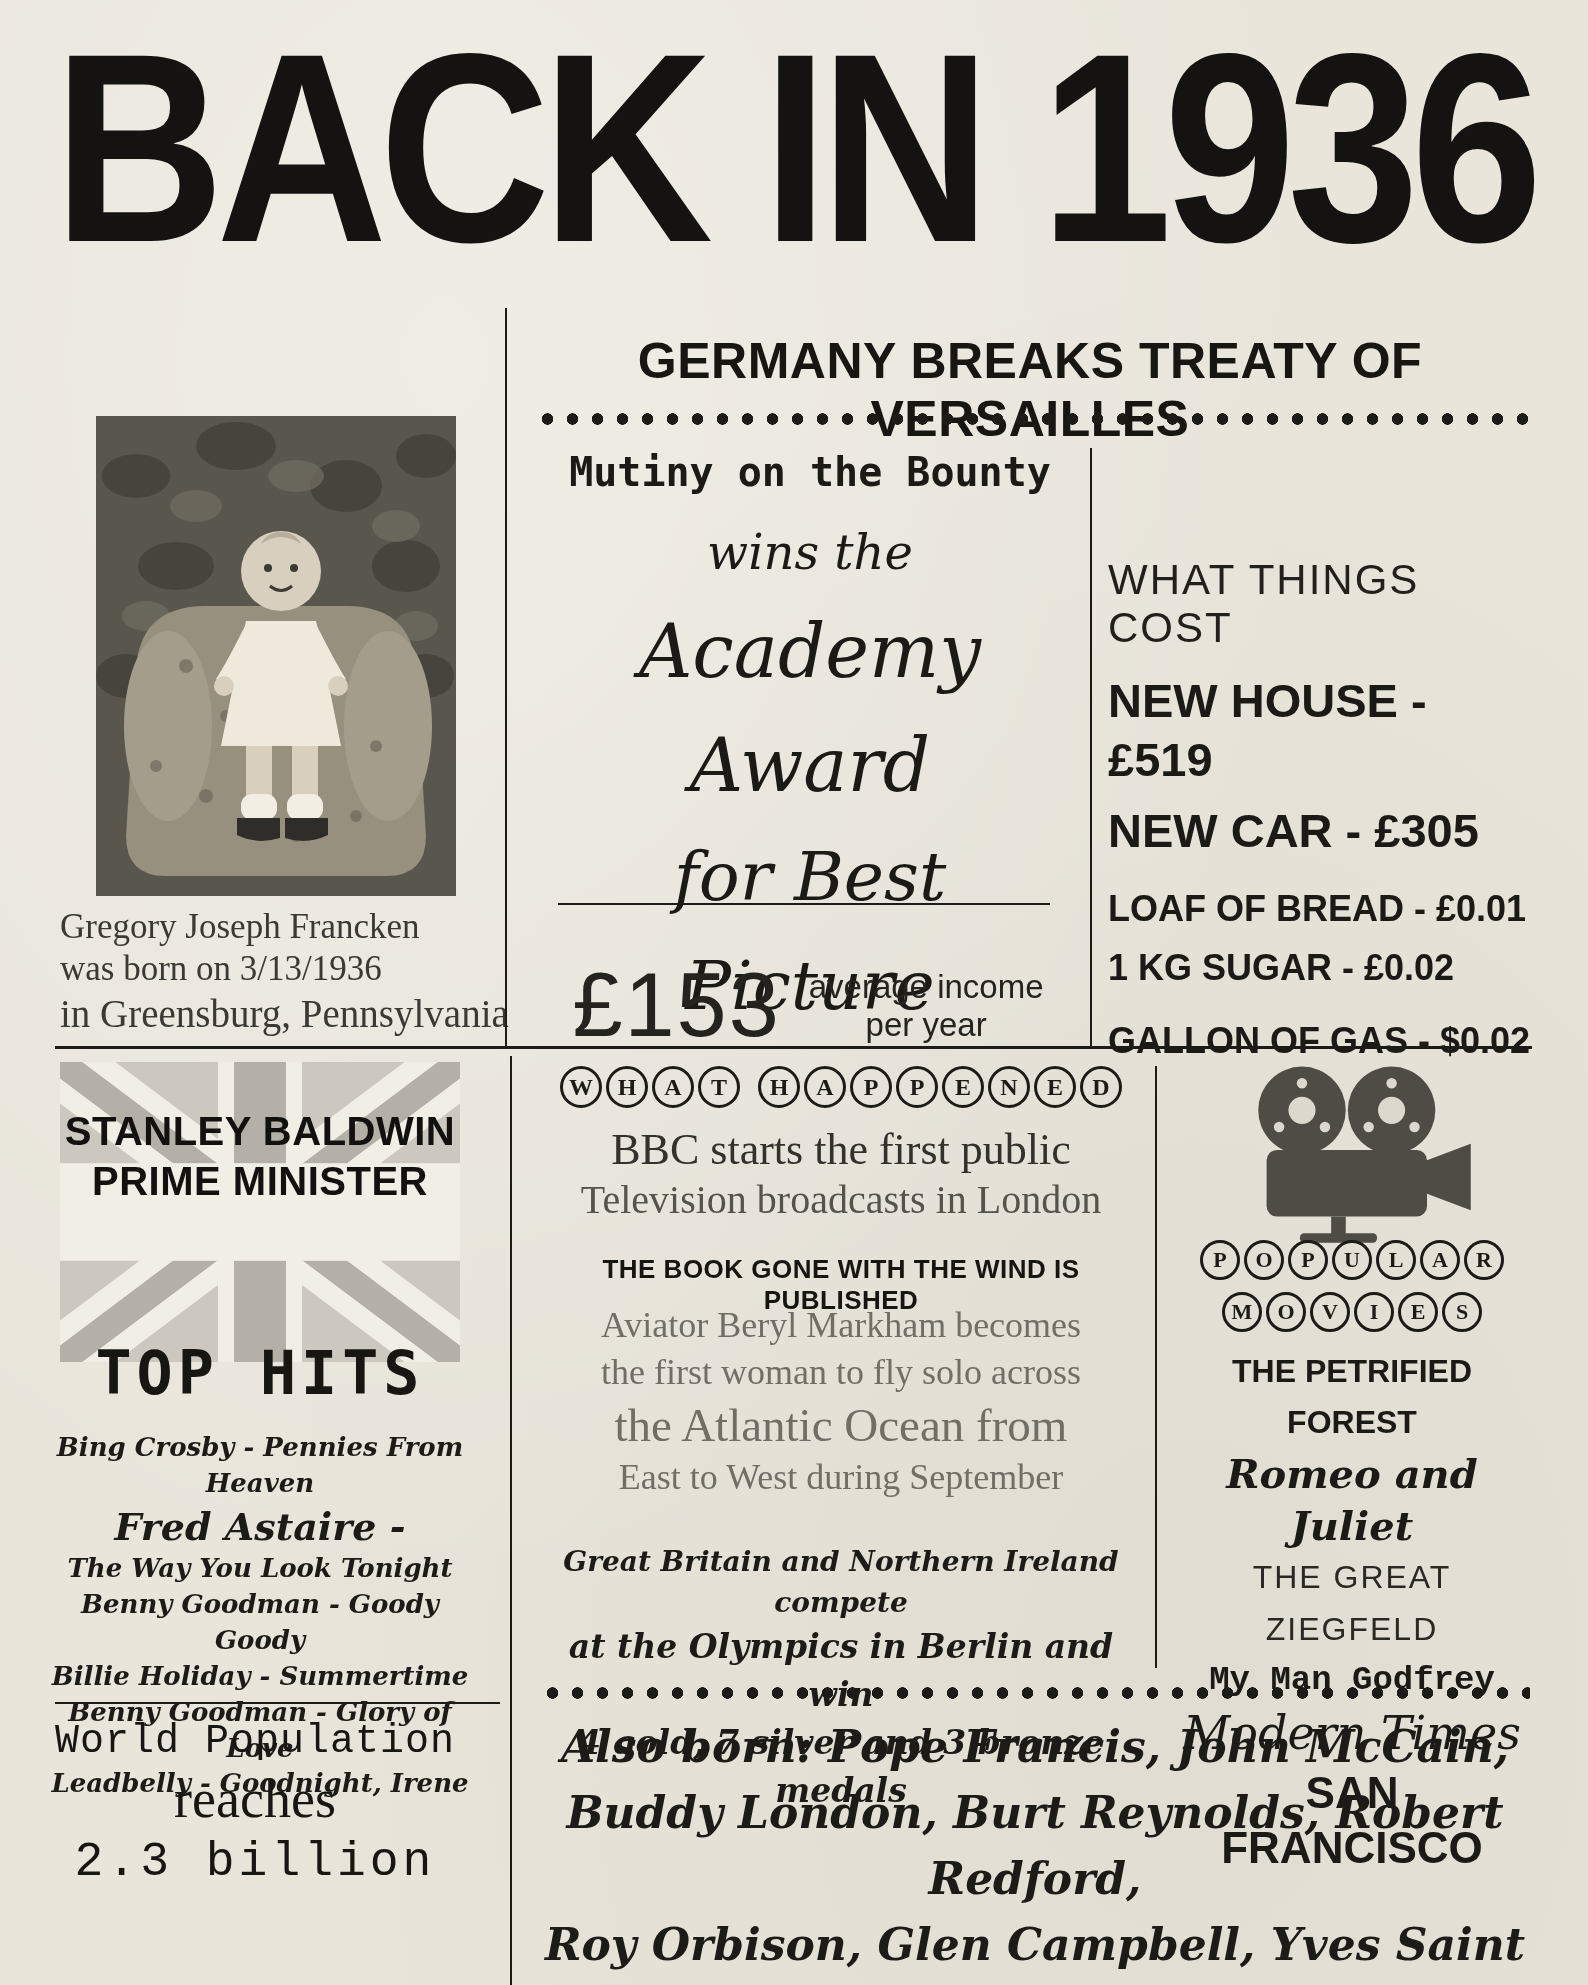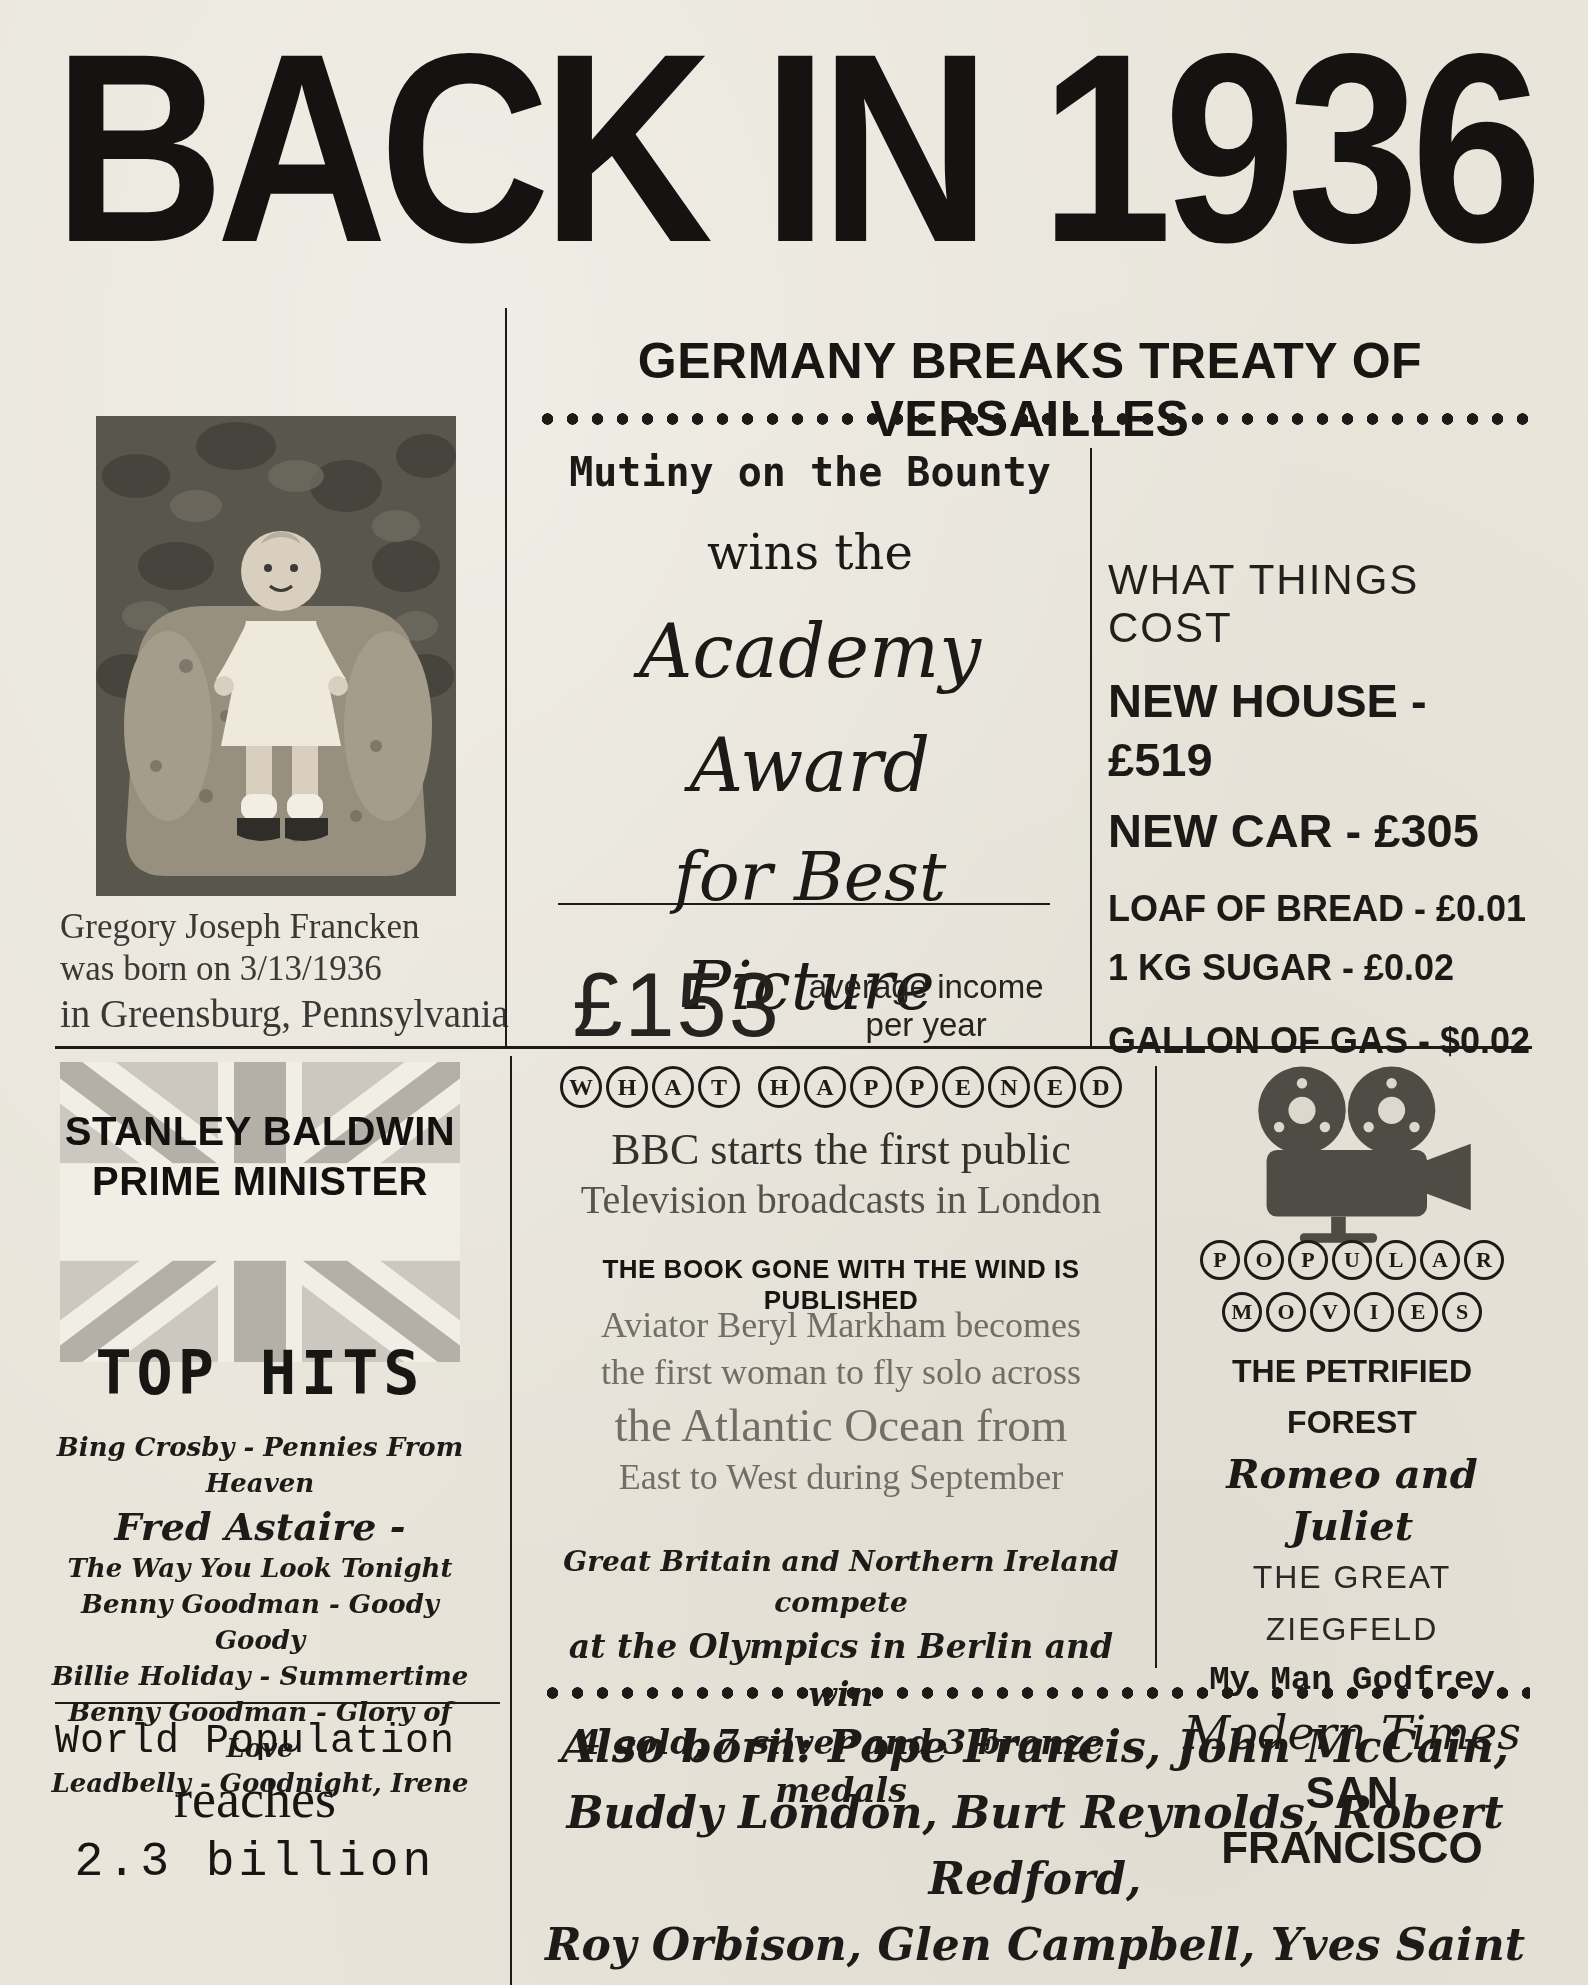--- a/index.html
+++ b/index.html
@@ -36,21 +36,21 @@
   .cap3 { font-size:39px; line-height:1.25; }
 
   
   .vline-top   { left:505px; top:308px; height:738px; }
   .headline    { position:absolute; left:530px; top:332px; width:1000px; text-align:center;
                  font-weight:bold; font-size:50px; letter-spacing:0.5px; color:#171613; }
   .dots-top    { left:535px; top:412px; width:995px; }
 
   .academy { position:absolute; left:540px; top:448px; width:540px; text-align:center; }
   .acad-movie   { font-family:"DejaVu Sans Mono", monospace; font-weight:bold; font-size:40px; line-height:1.2; margin-bottom:16px; }
-  .acad-script1 { font-family:"DejaVu Serif", serif; font-size:48px; line-height:1.7; }
+  .acad-script1 { font-family:"DejaVu Serif", serif; font-style:italic; font-size:48px; line-height:1.7; }
   .acad-script2 { font-family:"DejaVu Serif", serif; font-style:italic; font-size:74px; line-height:1.55; }
   .acad-script3 { font-family:"DejaVu Serif", serif; font-style:italic; font-size:68px; line-height:1.6; }
 
   .income-hr { left:558px; top:903px; width:492px; }
   .income { position:absolute; left:548px; top:954px; width:520px; display:flex; align-items:center; justify-content:center; gap:28px; }
   .income-amount { font-size:90px; letter-spacing:2px; color:#24231f; }
   .income-label  { text-align:center; font-size:33px; line-height:1.15; color:#24231f; }
 
   .vline-costs { left:1090px; top:448px; height:598px; }
   .costs { position:absolute; left:1108px; top:556px; width:430px; }

